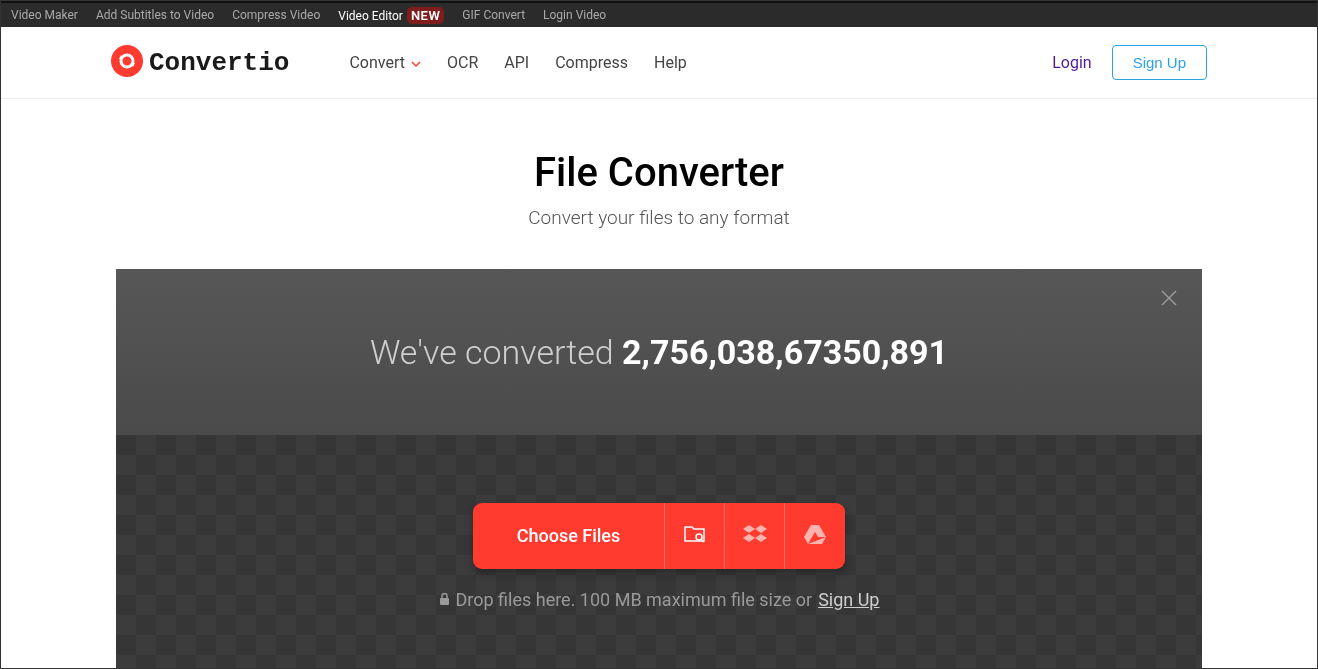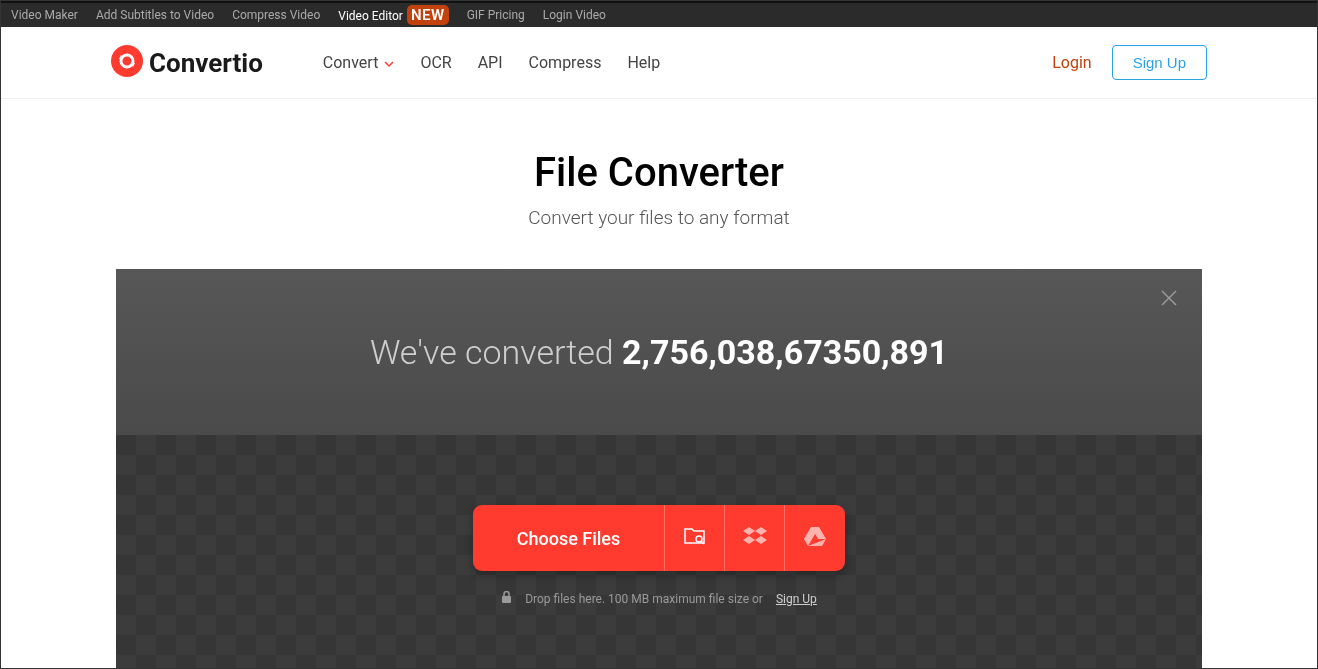--- a/index.html
+++ b/index.html
@@ -1,30 +1,30 @@
 <!DOCTYPE html>
 <html><head>
 <meta charset="utf-8">
 <style>
 * { margin: 0; padding: 0; box-sizing: border-box; }
 body { font-family: -apple-system, BlinkMacSystemFont, "Segoe UI", Roboto, Helvetica, Arial, sans-serif; background: #fff; width: 1318px; height: 669px; overflow: hidden; border: 1px solid #333; }
 
 .topbar { background: #2b2b2b; height: 26px; display: flex; align-items: center; padding: 10px 10px; font-size: 12px; gap: 18px; border-top: 2px solid #111; }
 .topbar a { color: #aaa; text-decoration: none; cursor: pointer; }
 .topbar a.active { color: #fff; }
-.new-badge { background: #c2410c; color: #fff; font-size: 15px; padding: 1px 4px; border-radius: 5px; margin-left: 4px; font-weight: 600; letter-spacing: 0.5px; }
+.new-badge { background: #7f1d1d; color: #fff; font-size: 13px; padding: 1px 4px; border-radius: 5px; margin-left: 4px; font-weight: 600; letter-spacing: 0.5px; }
 
 .navbar { height: 72px; display: flex; align-items: center; padding: 0 110px; border-bottom: 1px solid #eee; }
 .logo { display: flex; align-items: center; gap: 6px; margin-right: 60px; }
-.logo-text { font-size: 26px; font-weight: 700; color: #1a1a1a; }
+.logo-text { font-size: 26px; font-weight: 700; color: #1a1a1a; font-family: Liberation Mono, monospace; }
 .nav-links { display: flex; gap: 26px; font-size: 16px; color: #444; }
 .nav-links a { color: #444; text-decoration: none; cursor: pointer; display: flex; align-items: center; gap: 6px; }
 .chev { display: inline-block; }
 .spacer { flex: 1; }
-.login { color: #c2410c; margin-right: 20px; cursor: pointer; font-size: 16px; }
+.login { color: #4c1d95; margin-right: 20px; cursor: pointer; font-size: 16px; }
 .signup-btn { border: 1px solid #2ca0e8; color: #2ca0e8; padding: 8px 20px; border-radius: 4px; cursor: pointer; font-size: 15px; background: #fff; }
 
 .hero { text-align: center; padding: 50px 0 30px; }
 .hero h1 { color: #000000; font-size: 40px; font-weight: 500; margin-bottom: 10px; }
 .hero p { color: #555; font-size: 19px; font-weight: 300; }
 
 .panel { width: 1086px; margin: 10px auto 0; }
 .panel-top { background: linear-gradient(#575757, #4a4a4a); height: 166px; position: relative; display: flex; align-items: center; justify-content: center; }
 .close-x { position: absolute; top: 20px; right: 24px; color: #999; cursor: pointer; }
 .stat { color: #cfcfcf; font-size: 34px; font-weight: 300; }
@@ -33,32 +33,32 @@
 .panel-bot { height: 242px; background-color: #363636; background-image:
   linear-gradient(45deg, rgba(255,255,255,0.03) 25%, transparent 25%, transparent 75%, rgba(255,255,255,0.03) 75%),
   linear-gradient(45deg, rgba(255,255,255,0.03) 25%, transparent 25%, transparent 75%, rgba(255,255,255,0.03) 75%);
   background-size: 40px 40px; background-position: 0 0, 20px 20px;
   display: flex; flex-direction: column; align-items: center; justify-content: center; gap: 20px;
 }
 .choose-row { background: #ff3b30; border-radius: 9px; display: flex; align-items: stretch; height: 66px; box-shadow: 0 4px 10px rgba(0,0,0,0.3); }
 .choose-btn { color: #fff; font-size: 18px; font-weight: 500; padding: 0 44px; display: flex; align-items: center; border-right: 1px solid rgba(255,255,255,0.25); cursor: pointer; }
 .icon-btn { width: 60px; display: flex; align-items: center; justify-content: center; border-right: 1px solid rgba(255,255,255,0.25); cursor: pointer; }
 .icon-btn:last-child { border-right: none; }
-.hint { color: #9a9a9a; font-size: 12px; display: flex; align-items: center; gap: 13px; }
+.hint { color: #9a9a9a; font-size: 18px; display: flex; align-items: center; gap: 6px; }
 .hint a { color: #cfcfcf; text-decoration: underline; cursor: pointer; }
 </style>
 </head>
 <body>
 
 <div class="topbar" id="topbar">
     <a>Video Maker</a>
     <a>Add Subtitles to Video</a>
     <a>Compress Video</a>
     <a class="active">Video Editor<span class="new-badge">NEW</span></a>
-    <a>GIF Pricing</a>
+    <a>GIF Convert</a>
     <a>Login Video</a>
   </div>
 
 <div class="navbar">
   <div class="logo">
     <span>
       <svg width="32" height="32" viewBox="0 0 32 32">
           <circle cx="16" cy="16" r="16" fill="#ff3b30"></circle>
           <path d="M10 16 A6 6 0 0 1 22 16" stroke="#fff" stroke-width="3" fill="none"></path>
           <path d="M22 16 A6 6 0 0 1 10 16" stroke="#fff" stroke-width="3" fill="none"></path>

